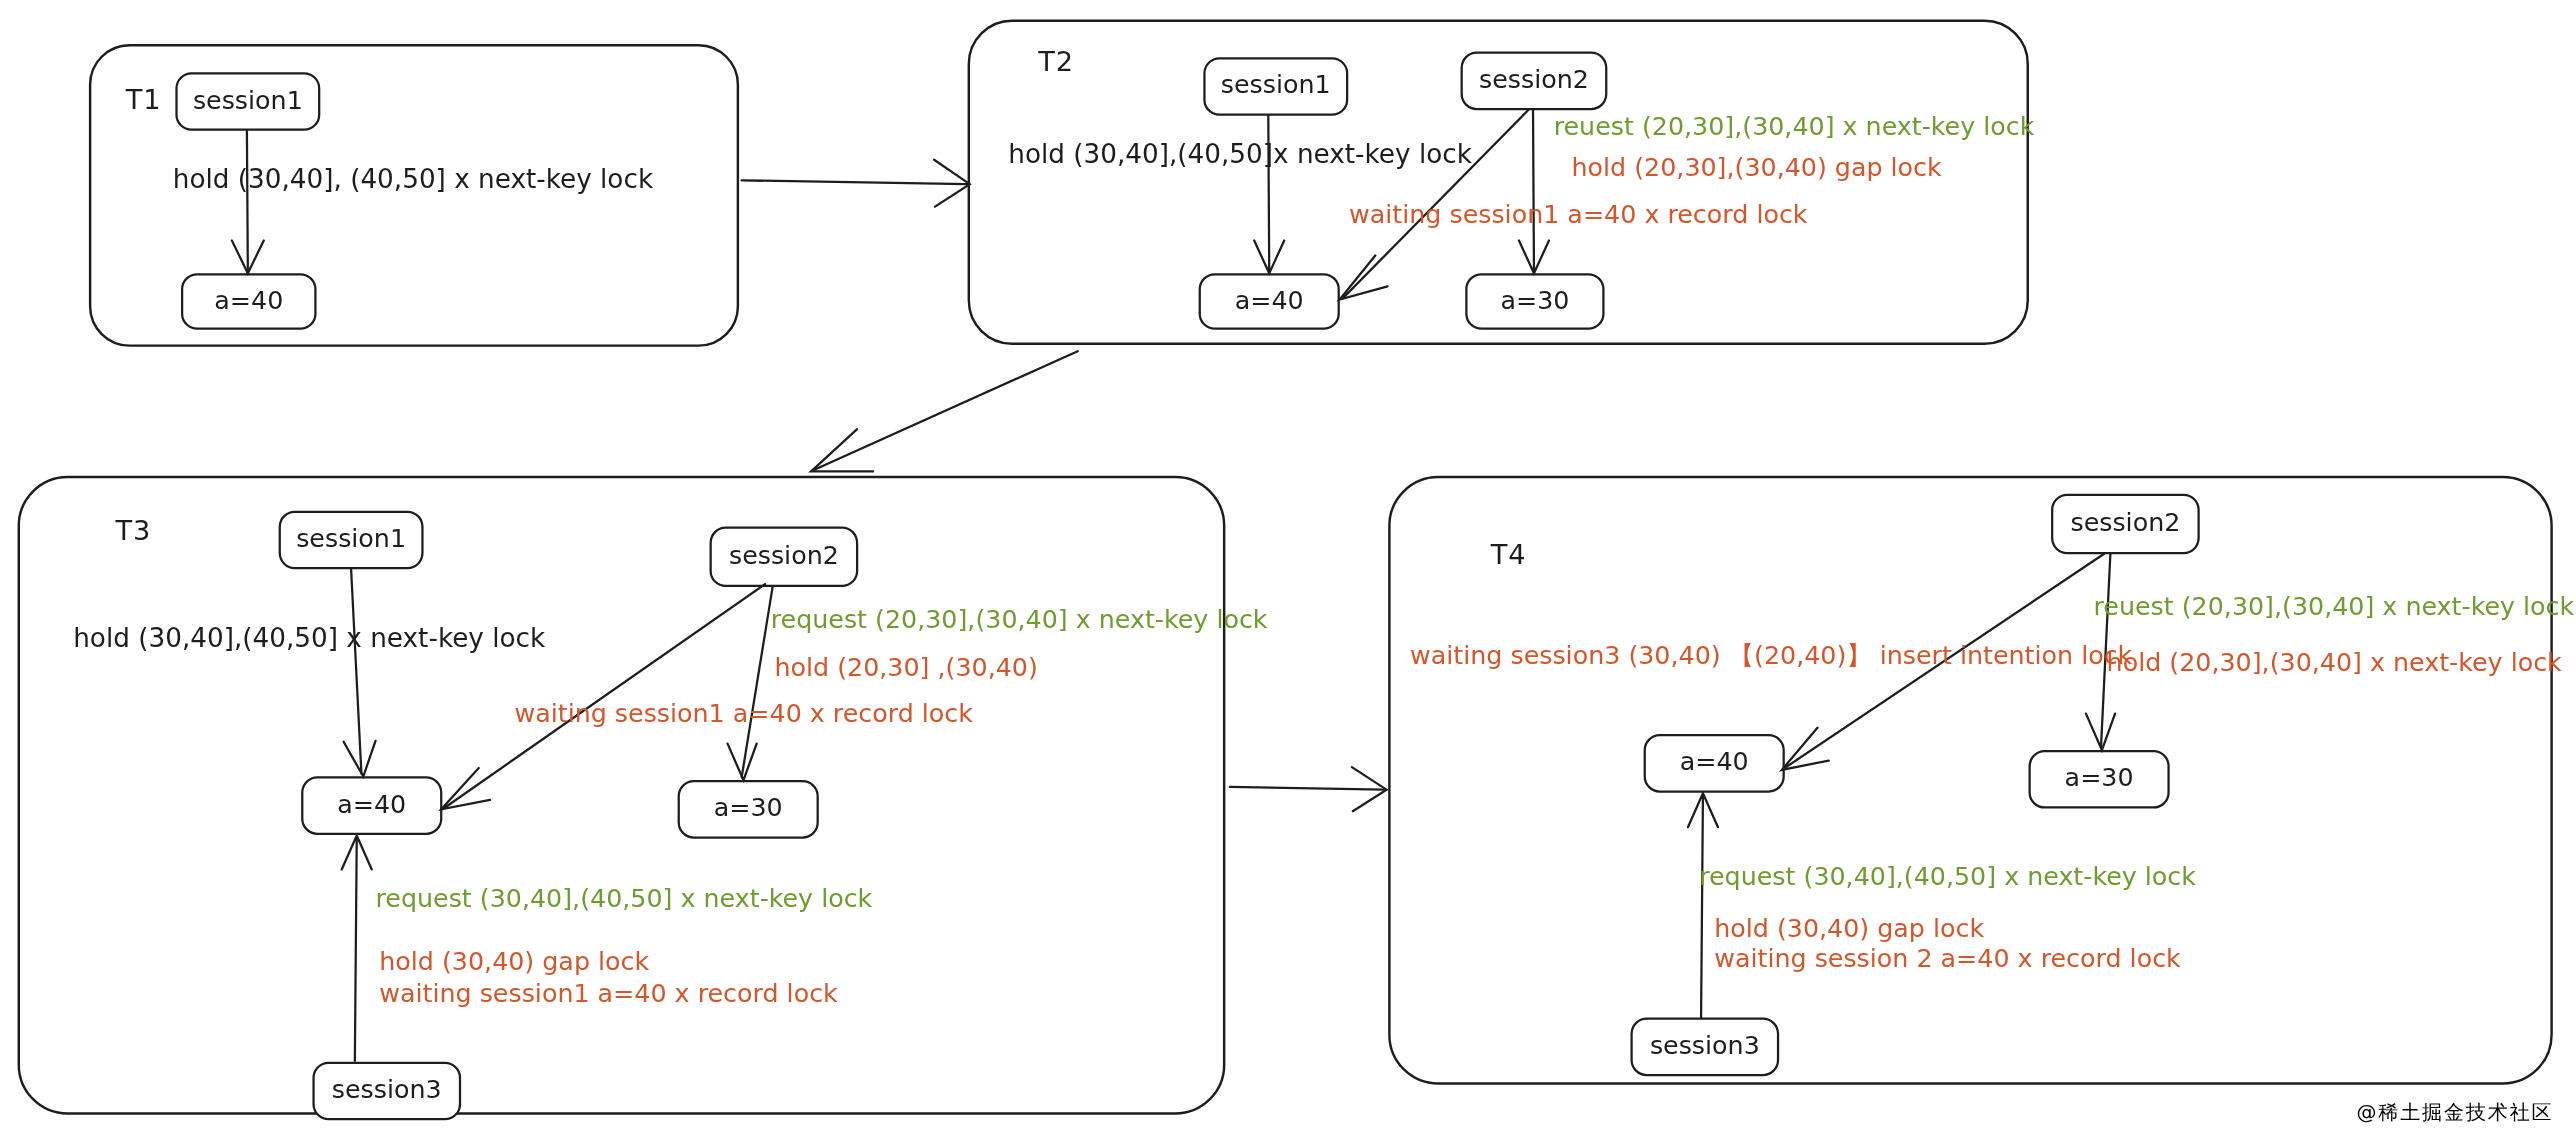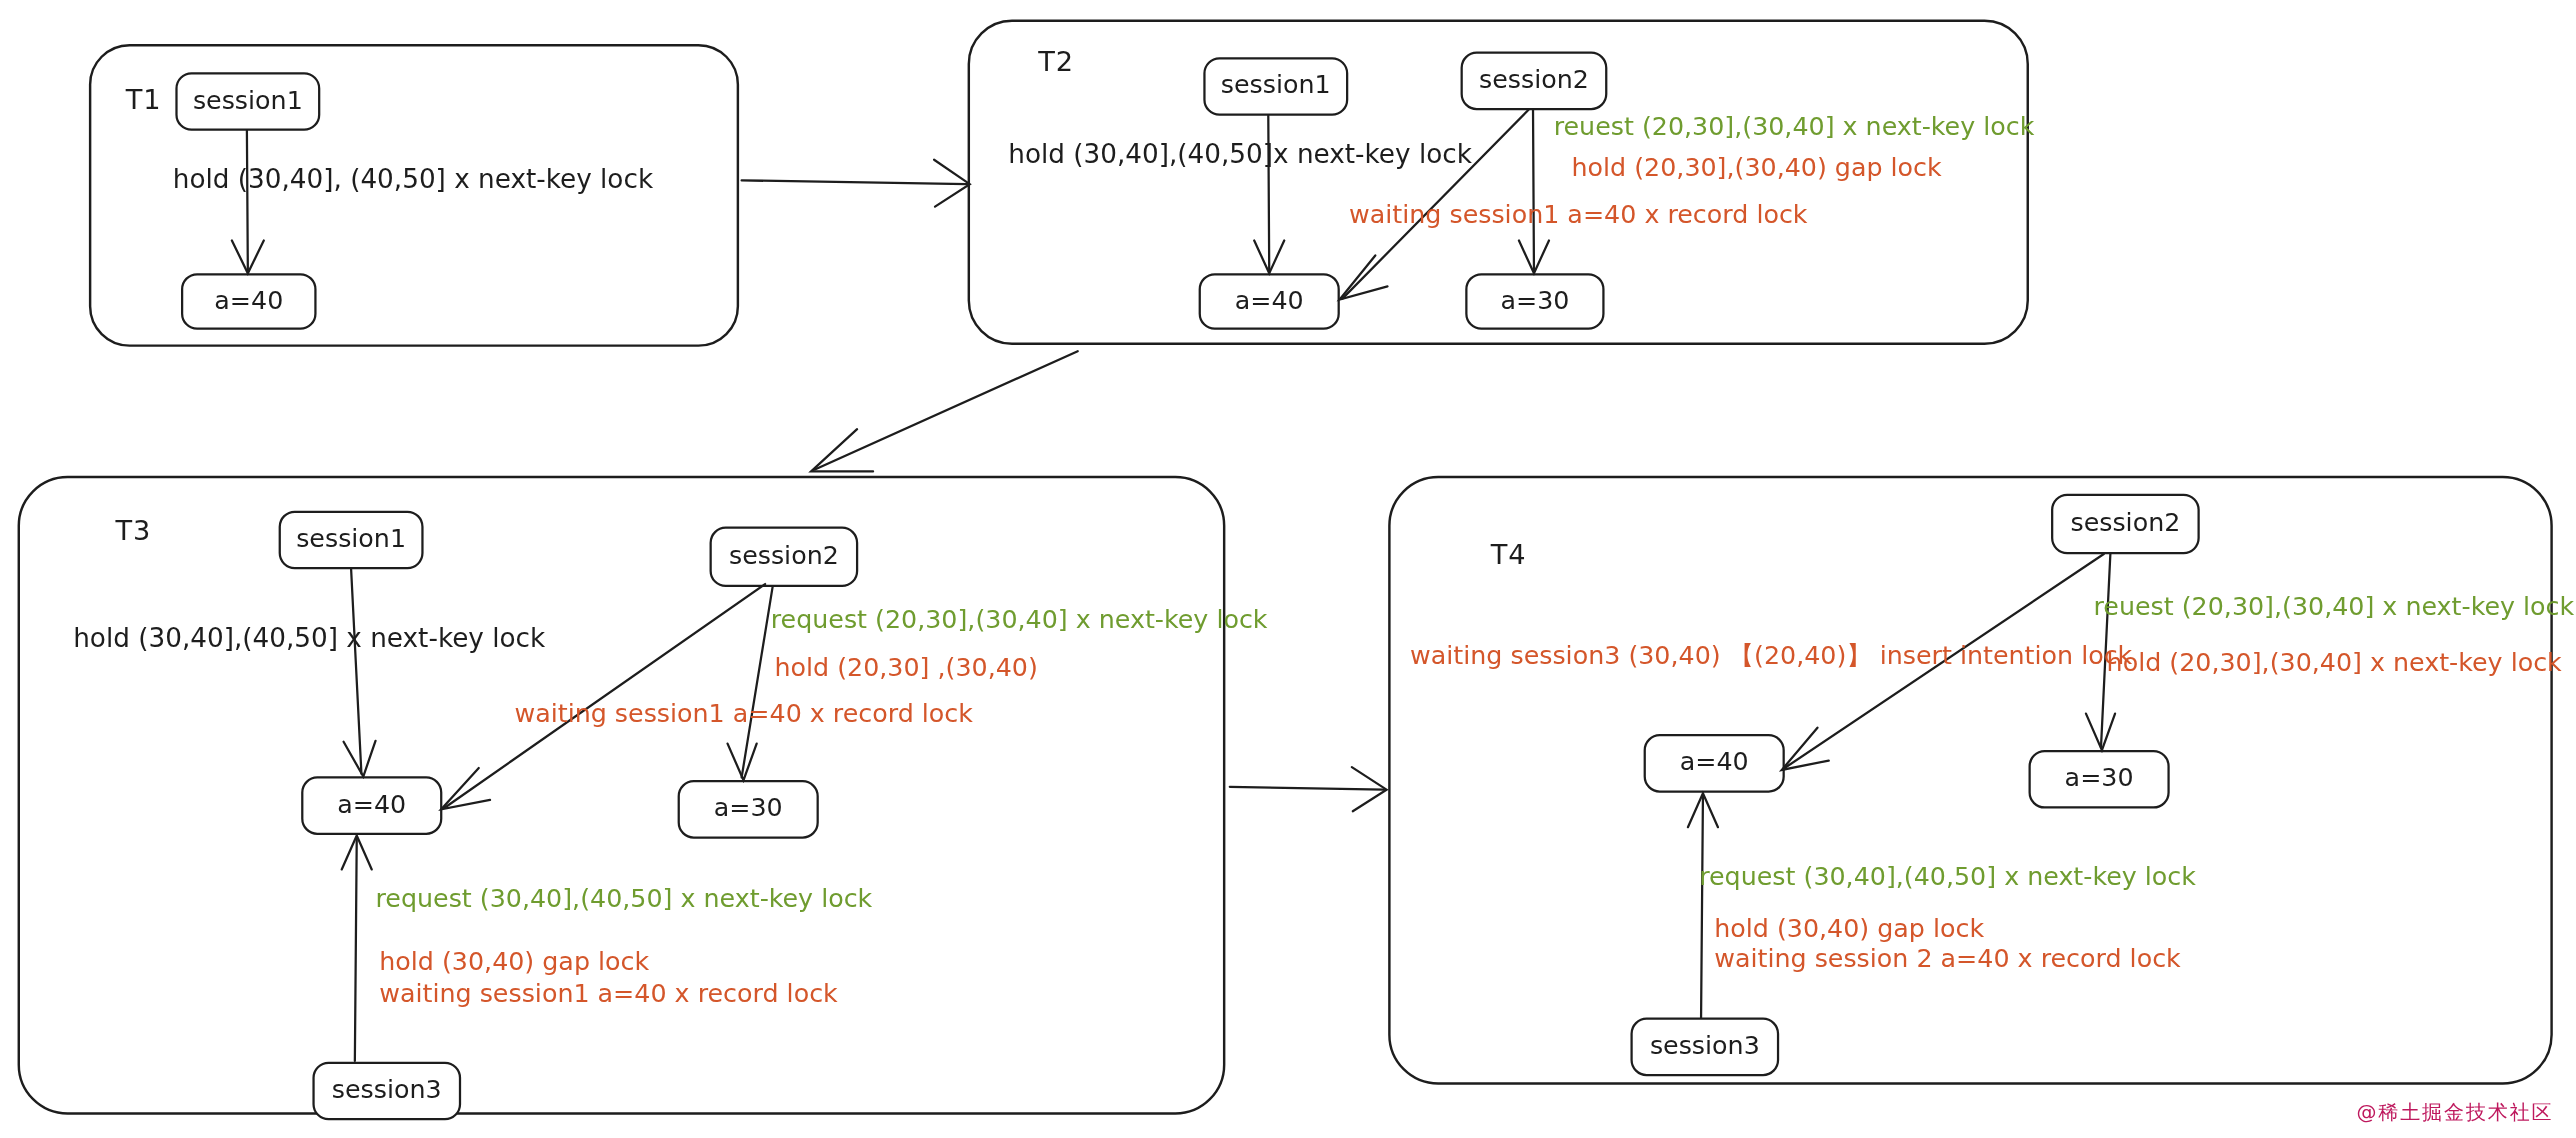--- a/index.html
+++ b/index.html
@@ -12,21 +12,21 @@
   .edge{fill:none;stroke:#1d1d1d;stroke-width:2.4;stroke-linecap:round;}
   .arrowhead{fill:none;stroke:#1d1d1d;stroke-width:2.4;stroke-linecap:round;}
   text{font-family:"DejaVu Sans","Liberation Sans",sans-serif;
        paint-order:stroke;dominant-baseline:middle;}
   .t-panel{font-size:29px;fill:#1d1d1d;letter-spacing:1px;}
   .t-node{font-size:27px;fill:#1d1d1d;text-anchor:middle;}
   .t-black{font-size:28px;fill:#1d1d1d;}
   .t-green{font-size:27px;fill:#6f9c2f;}
   .t-orange{font-size:27px;fill:#d4562a;}
   .watermark{position:absolute;right:22.5px;bottom:13px;font-size:20px;
-             color:#be185d;letter-spacing:1.9px;user-select:none;}
+             color:#000000;letter-spacing:1.9px;user-select:none;}
 </style>
 </head>
 <body>
 
 <div id="stage">
 
   <svg class="layer" viewBox="0 0 2744 1213">
 
     <g>
       <rect class="panel" x="96" y="48" width="690" height="320" rx="42" ry="42"></rect>

